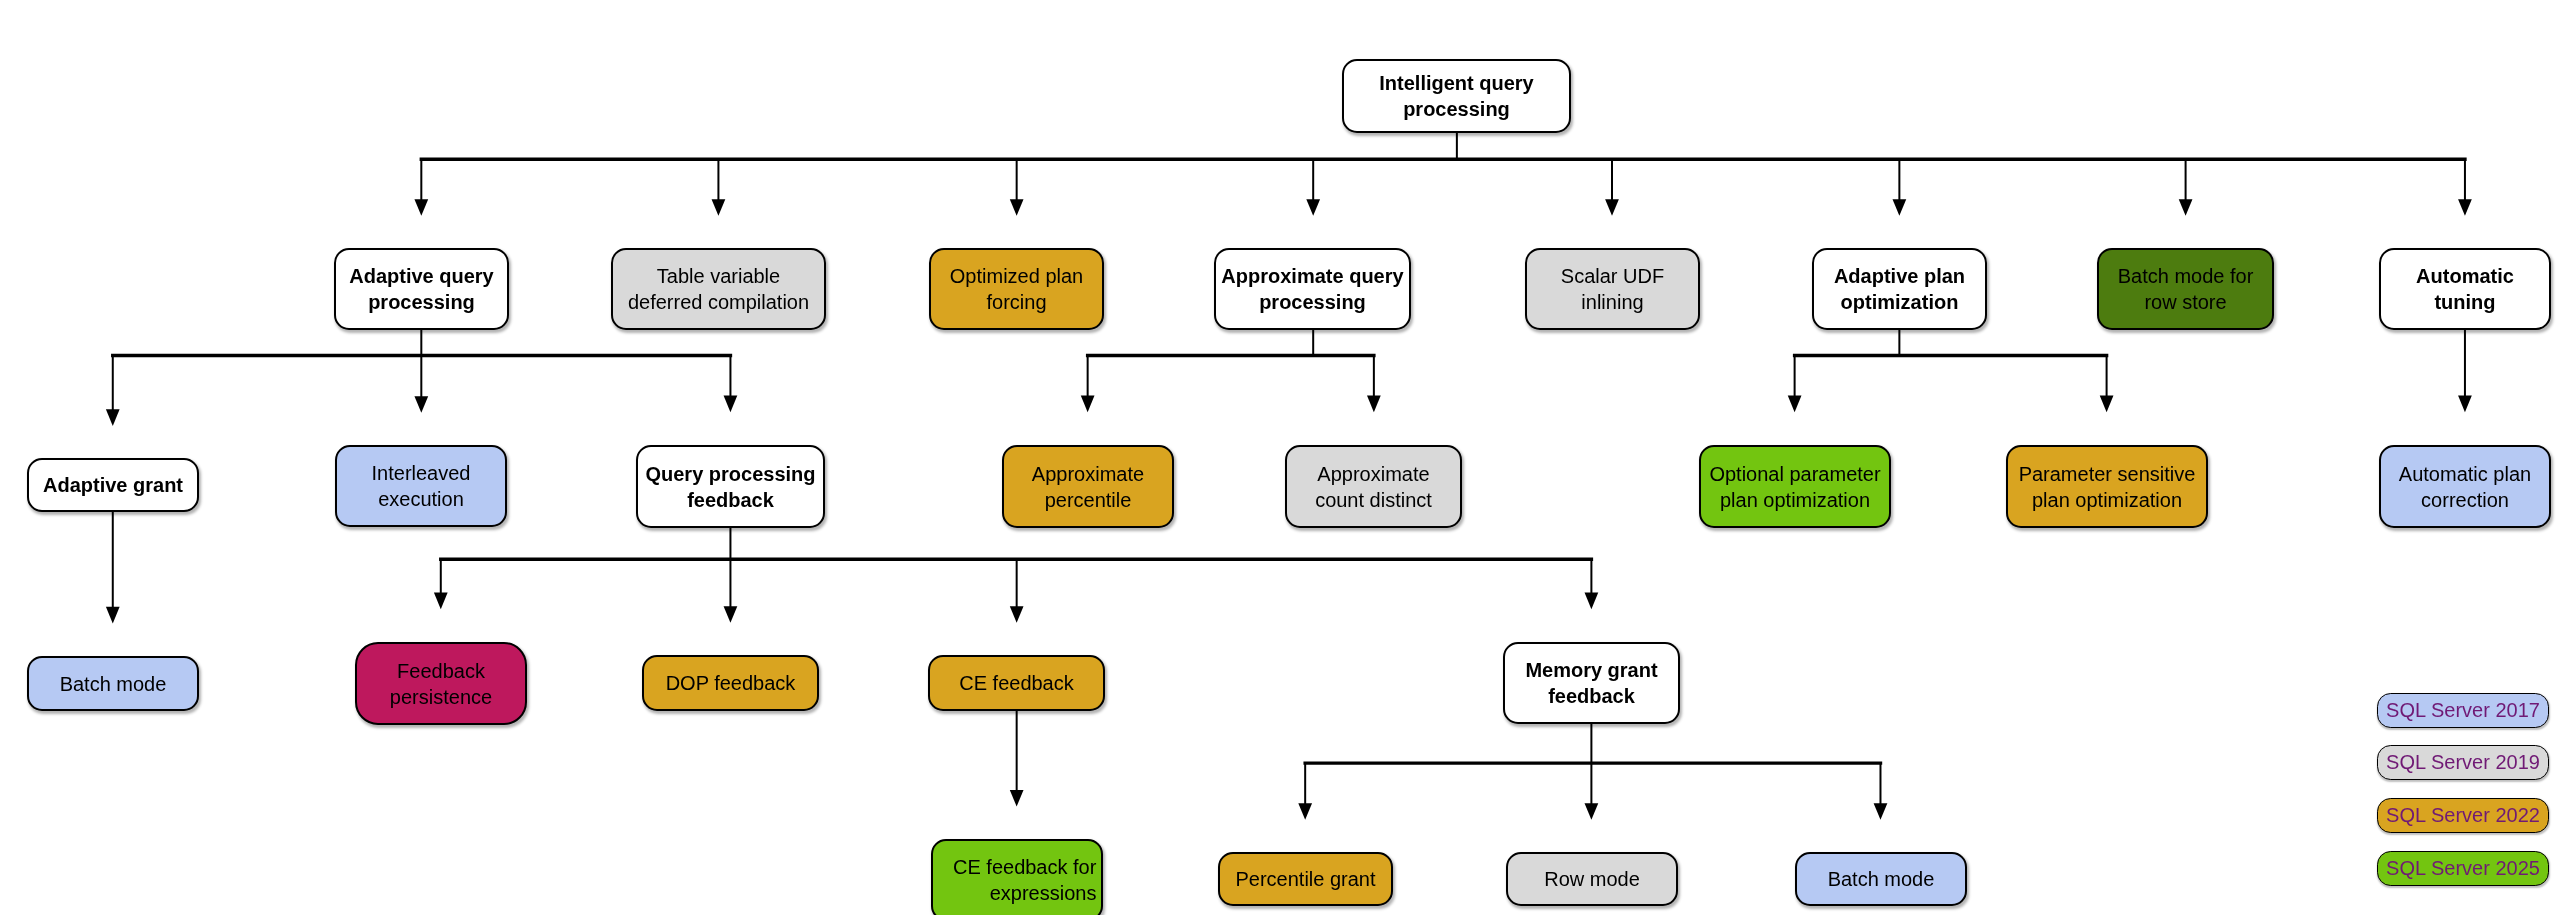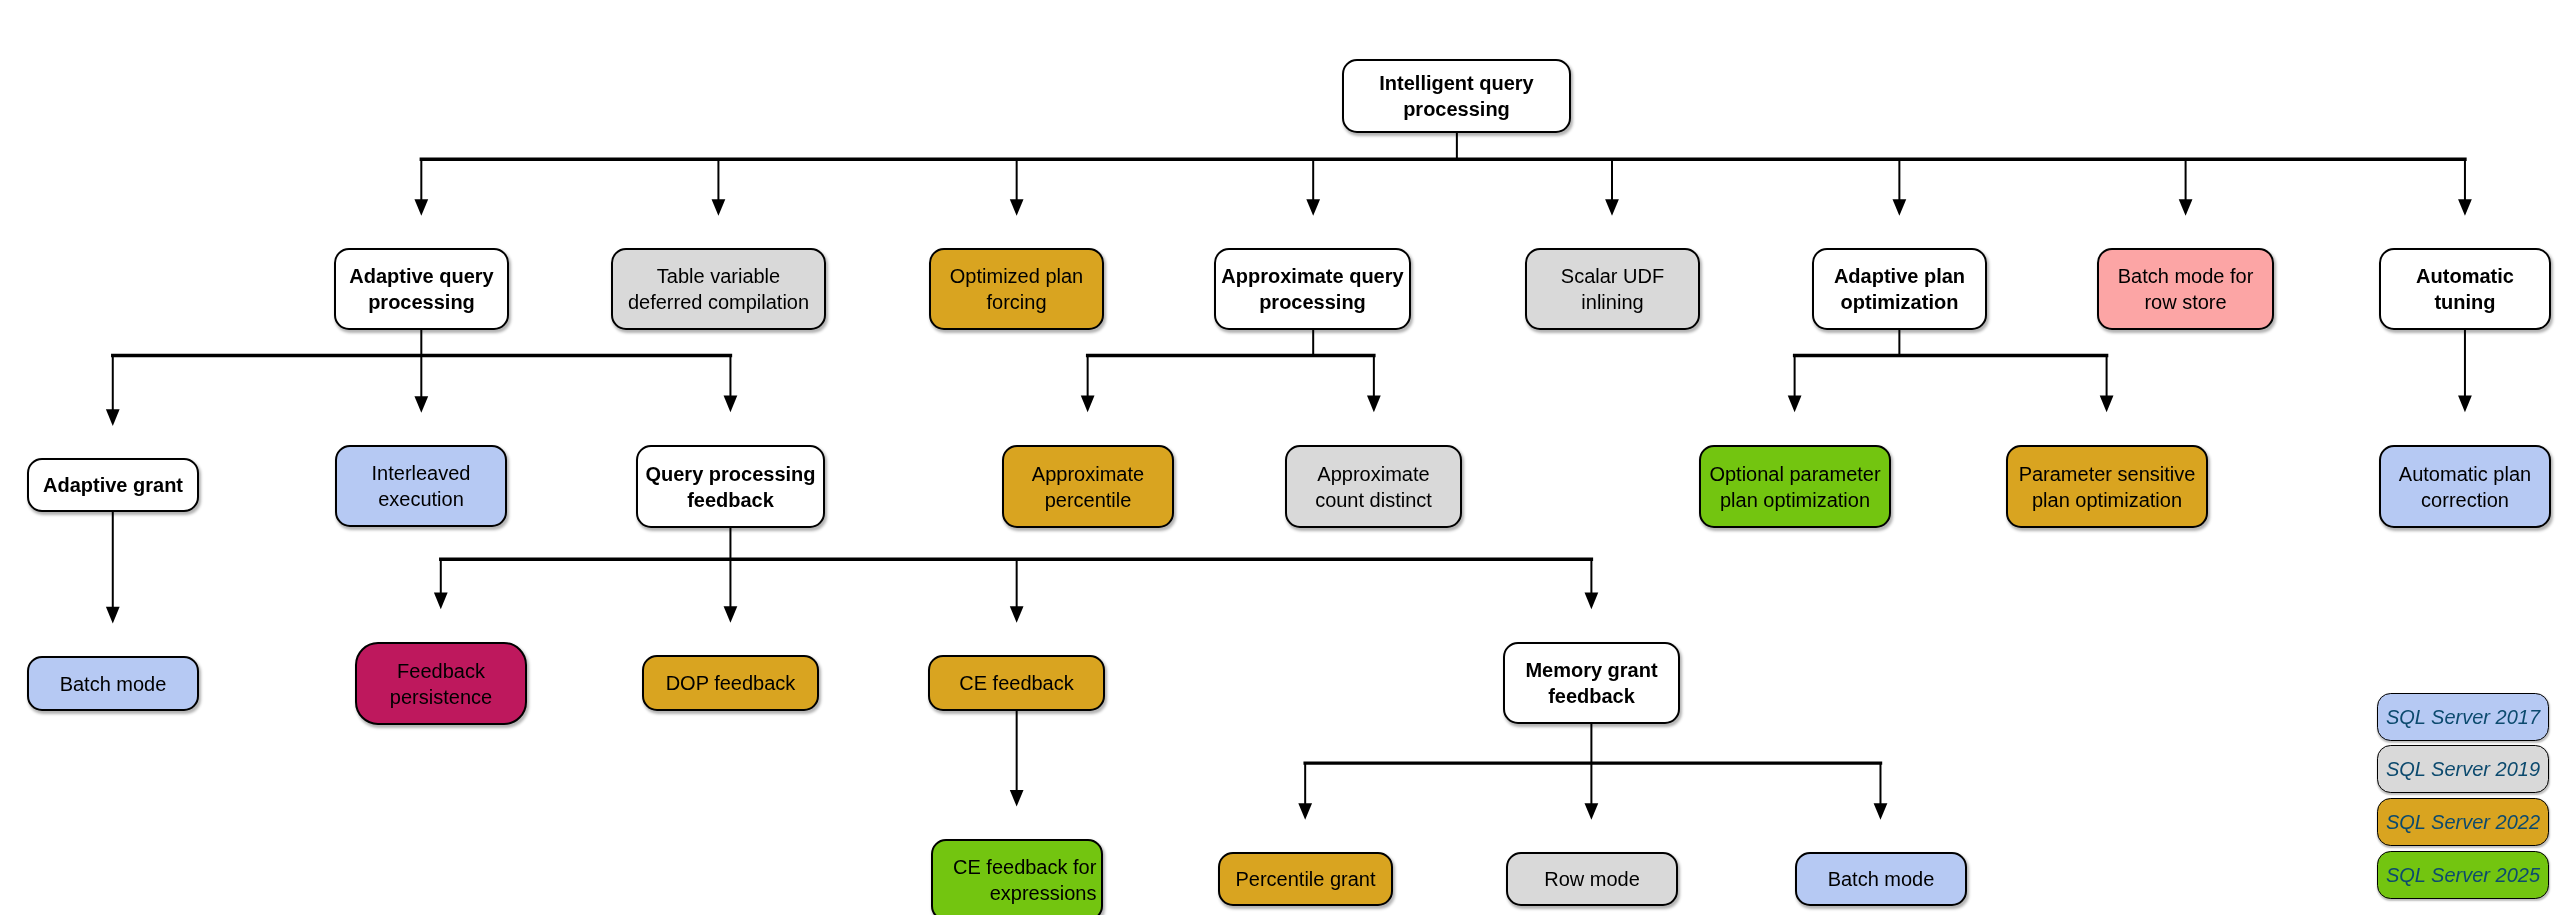--- a/index.html
+++ b/index.html
@@ -21,27 +21,26 @@
     font-size:20px;line-height:1.3;color:#000;
     padding:0 4.6px;
     background:#fff;
     box-shadow:1.1px 2.3px 2.9px rgba(0,0,0,0.30);
     margin-top:32px;
   }
   .node.bold{font-weight:bold;}
   .legend-item{
     position:absolute;
     box-sizing:border-box;
-    left:2377px;width:172px;height:48px;
+    left:2377px;width:172px;height:35px;
     display:flex;align-items:center;justify-content:center;
     border:1.7px solid #000;
     border-radius:13.7px;
-    font-size:20px;color:#0c4a6e;
+    font-size:20px;color:#701a75;
     box-shadow:0.6px 1.1px 1.7px rgba(0,0,0,0.25);
-    font-style:italic;
   }
 </style>
 </head>
 <body>
 
 <div class="canvas">
   <svg class="edges" xmlns="http://www.w3.org/2000/svg" viewBox="0 0 4500 1600" width="2576" height="916">
       <line x1="2545" y1="177" x2="2545" y2="278" stroke="#000000" stroke-width="3.5" stroke-linecap="square"></line>
       <line x1="736" y1="278" x2="4306" y2="278" stroke="#000000" stroke-width="6" stroke-linecap="square"></line>
       <line x1="736" y1="278" x2="736" y2="352" stroke="#000000" stroke-width="3.5" stroke-linecap="square"></line>
@@ -106,21 +105,21 @@
       <polygon points="3273,1403 3297,1403 3285,1432" fill="#000000"></polygon>
     </svg>
   <div>
       <div class="node bold" style="left: 1342px; top: 27px; width: 229px; height: 74px; background: rgb(255, 255, 255);">Intelligent query processing</div>
       <div class="node bold" style="left: 334px; top: 216px; width: 175px; height: 82px; background: rgb(255, 255, 255);">Adaptive query processing</div>
       <div class="node" style="left: 611px; top: 216px; width: 215px; height: 82px; background: rgb(217, 217, 217);">Table variable deferred compilation</div>
       <div class="node" style="left: 929px; top: 216px; width: 175px; height: 82px; background: rgb(217, 164, 32);">Optimized plan forcing</div>
       <div class="node bold" style="left: 1214px; top: 216px; width: 197px; height: 82px; background: rgb(255, 255, 255);">Approximate query processing</div>
       <div class="node" style="left: 1525px; top: 216px; width: 175px; height: 82px; background: rgb(217, 217, 217);">Scalar UDF inlining</div>
       <div class="node bold" style="left: 1812px; top: 216px; width: 175px; height: 82px; background: rgb(255, 255, 255);">Adaptive plan optimization</div>
-      <div class="node" style="left: 2097px; top: 216px; width: 177px; height: 82px; background: #fca5a5;">Batch mode for row store</div>
+      <div class="node" style="left: 2097px; top: 216px; width: 177px; height: 82px; background: #4d7c0f;">Batch mode for row store</div>
       <div class="node bold" style="left: 2379px; top: 216px; width: 172px; height: 82px; background: rgb(255, 255, 255);">Automatic tuning</div>
       <div class="node bold" style="left: 27px; top: 426px; width: 172px; height: 54px; background: rgb(255, 255, 255);">Adaptive grant</div>
       <div class="node" style="left: 335px; top: 413px; width: 172px; height: 82px; background: rgb(182, 201, 243);">Interleaved execution</div>
       <div class="node bold" style="left: 636px; top: 413px; width: 189px; height: 83px; background: rgb(255, 255, 255);">Query processing feedback</div>
       <div class="node" style="left: 1002px; top: 413px; width: 172px; height: 83px; background: rgb(217, 164, 32);">Approximate percentile</div>
       <div class="node" style="left: 1285px; top: 413px; width: 177px; height: 83px; background: rgb(217, 217, 217);">Approximate count distinct</div>
       <div class="node" style="left: 1699px; top: 413px; width: 192px; height: 83px; background: rgb(115, 197, 16);">Optional parameter plan optimization</div>
       <div class="node" style="left: 2006px; top: 413px; width: 202px; height: 83px; background: rgb(217, 164, 32);">Parameter sensitive plan optimization</div>
       <div class="node" style="left: 2379px; top: 413px; width: 172px; height: 83px; background: rgb(182, 201, 243);">Automatic plan correction</div>
       <div class="node" style="left: 27px; top: 624px; width: 172px; height: 55px; background: rgb(182, 201, 243);">Batch mode</div>

